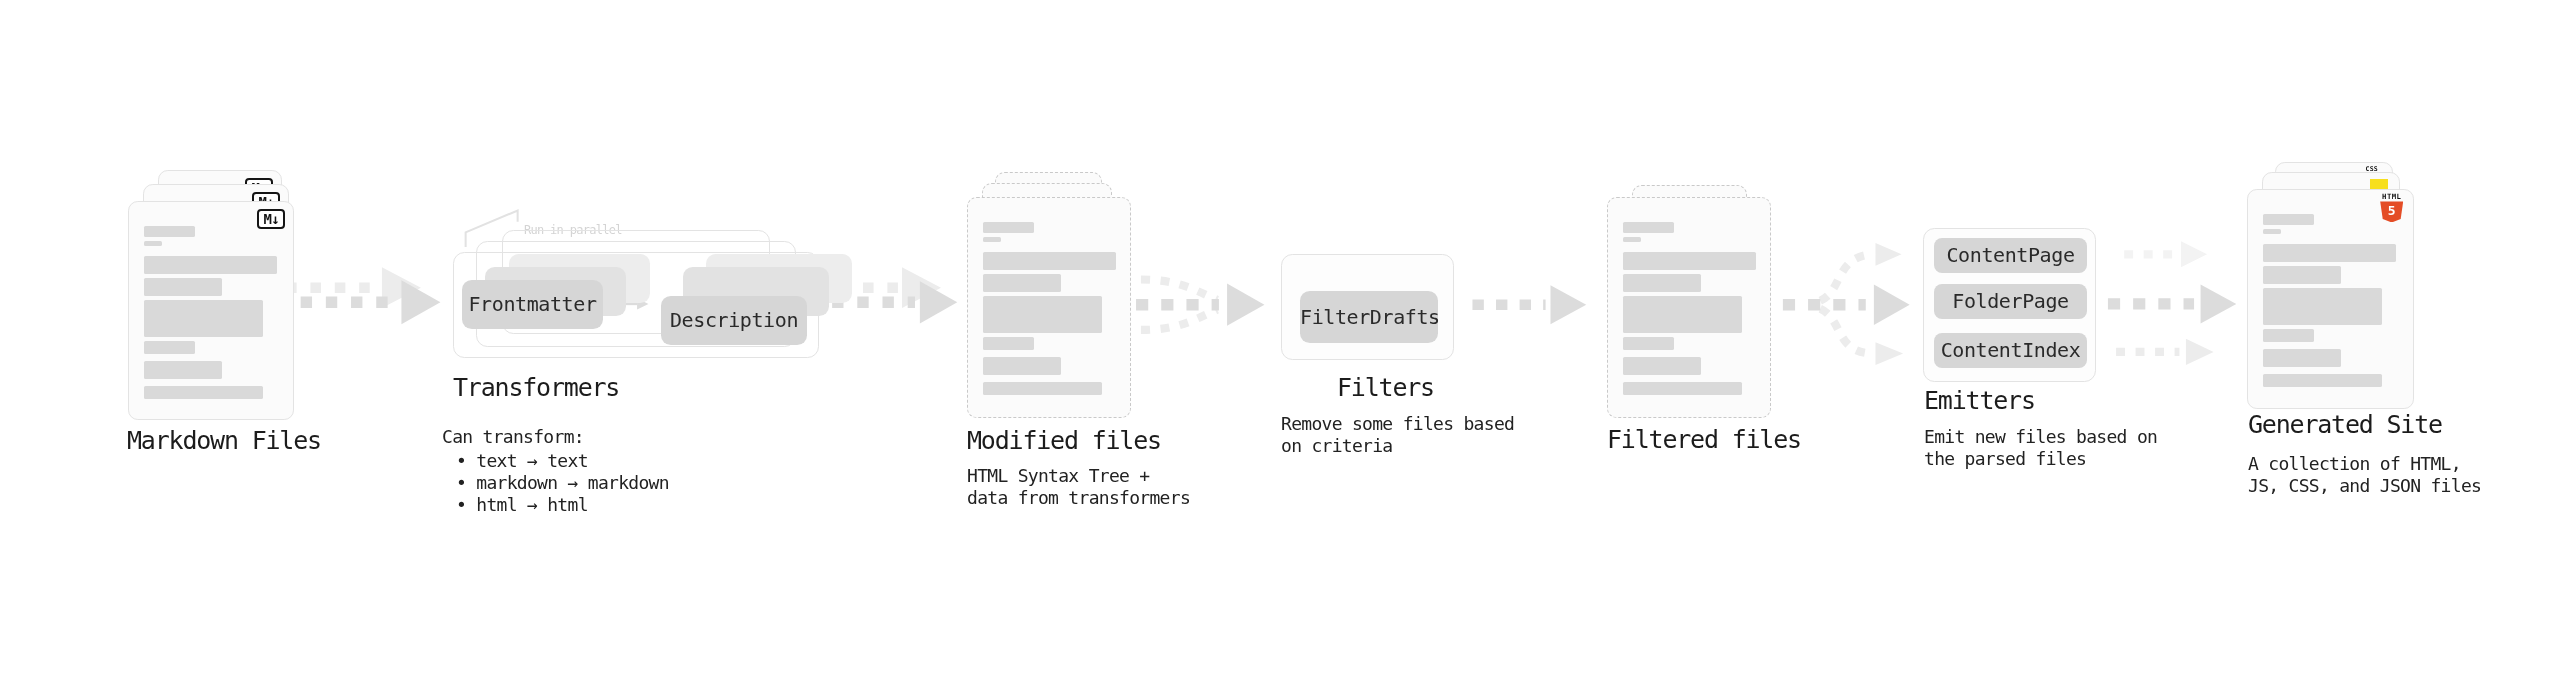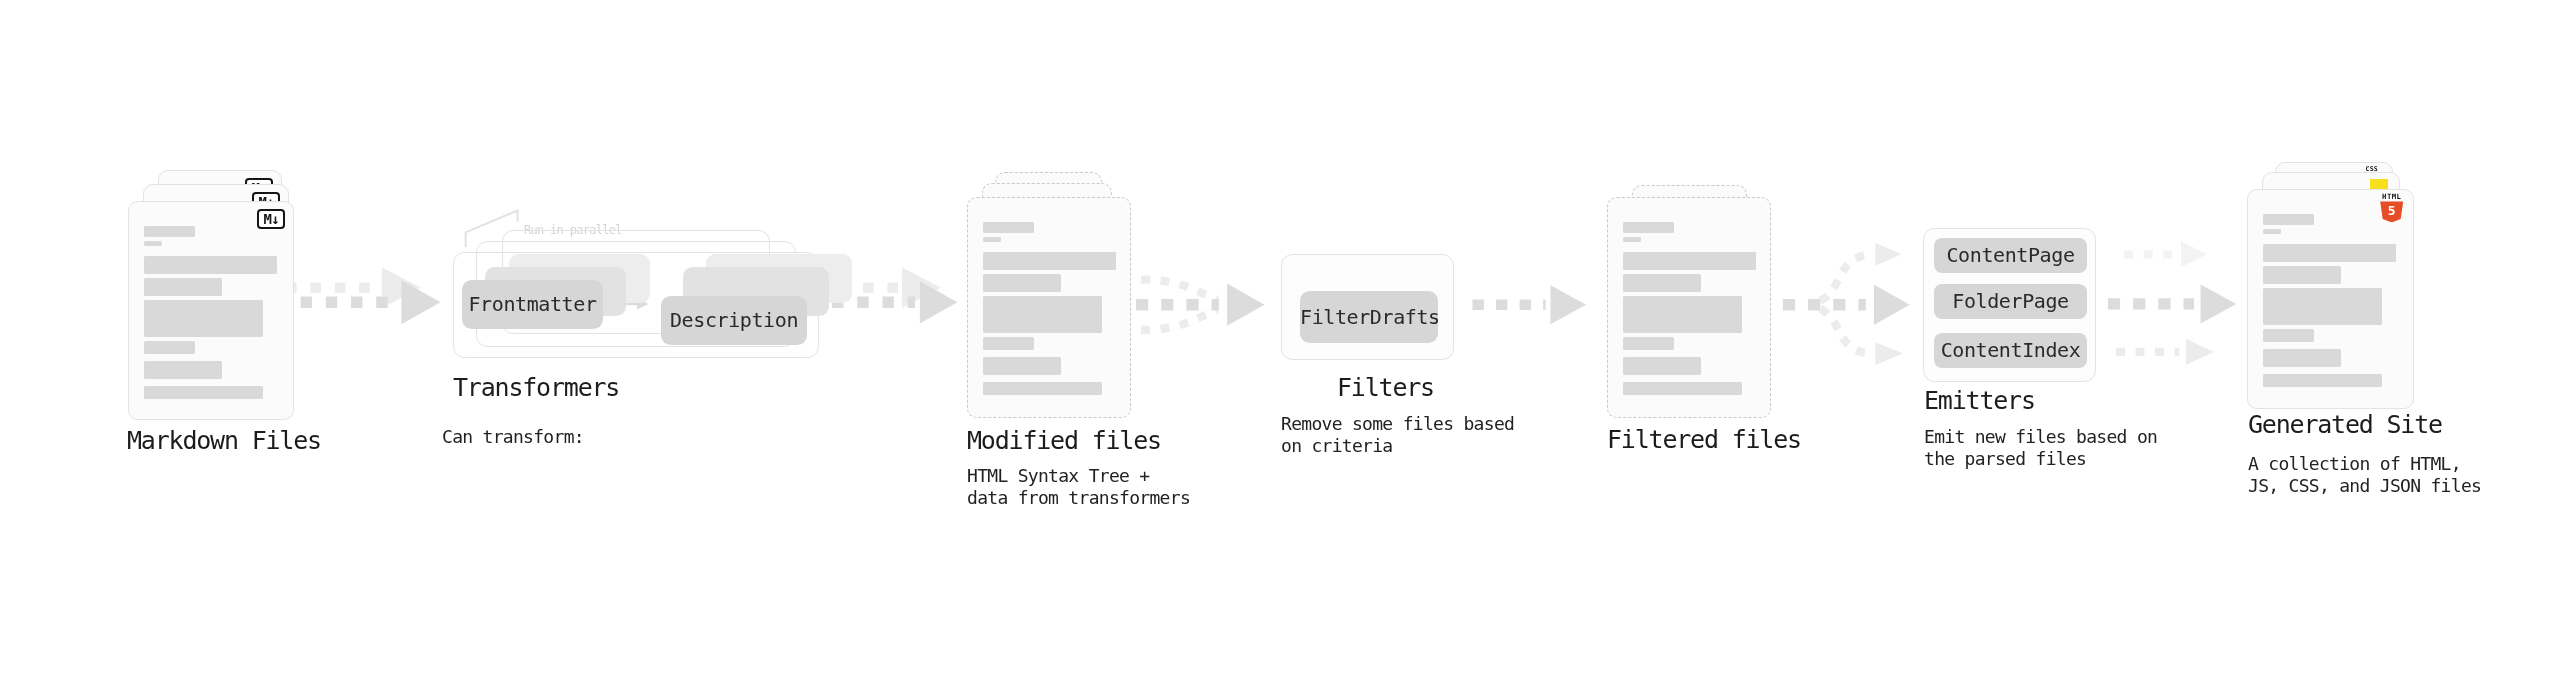--- a/index.html
+++ b/index.html
@@ -148,20 +148,25 @@
     <div class="pill echo2" style="left:509px;top:254px;width:141px;height:49px;"></div>
     <div class="pill echo2" style="left:706px;top:254px;width:146px;height:49px;"></div>
     <div class="pill echo1" style="left:485px;top:267px;width:141px;height:49px;"></div>
     <div class="pill echo1" style="left:683px;top:267px;width:146px;height:49px;"></div>
     <div class="pill" style="left:462px;top:280px;width:141px;height:49px;line-height:49px;">Frontmatter</div>
     <div class="pill" style="left:661px;top:296px;width:146px;height:49px;line-height:49px;">Description</div>
 
     <div class="stage-title" style="left:453px;top:375px;">Transformers</div>
     <div class="stage-desc" style="left:442px;top:416px;margin-top:10px;">
       <div>Can transform:</div>
+      <div class="bullets">
+        <div>• text → text</div>
+        <div>• markdown → markdown</div>
+        <div>• html → html</div>
+      </div>
     </div>
   </div>
 
   <div>
     <div class="file-card dashed" style="left:995px;top:172px;width:107px;height:203px;"></div>
     <div class="file-card dashed" style="left:982px;top:183px;width:130px;height:211px;"></div>
     <div class="file-card dashed" style="left:967px;top:197px;width:164px;height:221px;">
       <div class="bars">
           <div></div>
           <div></div>

